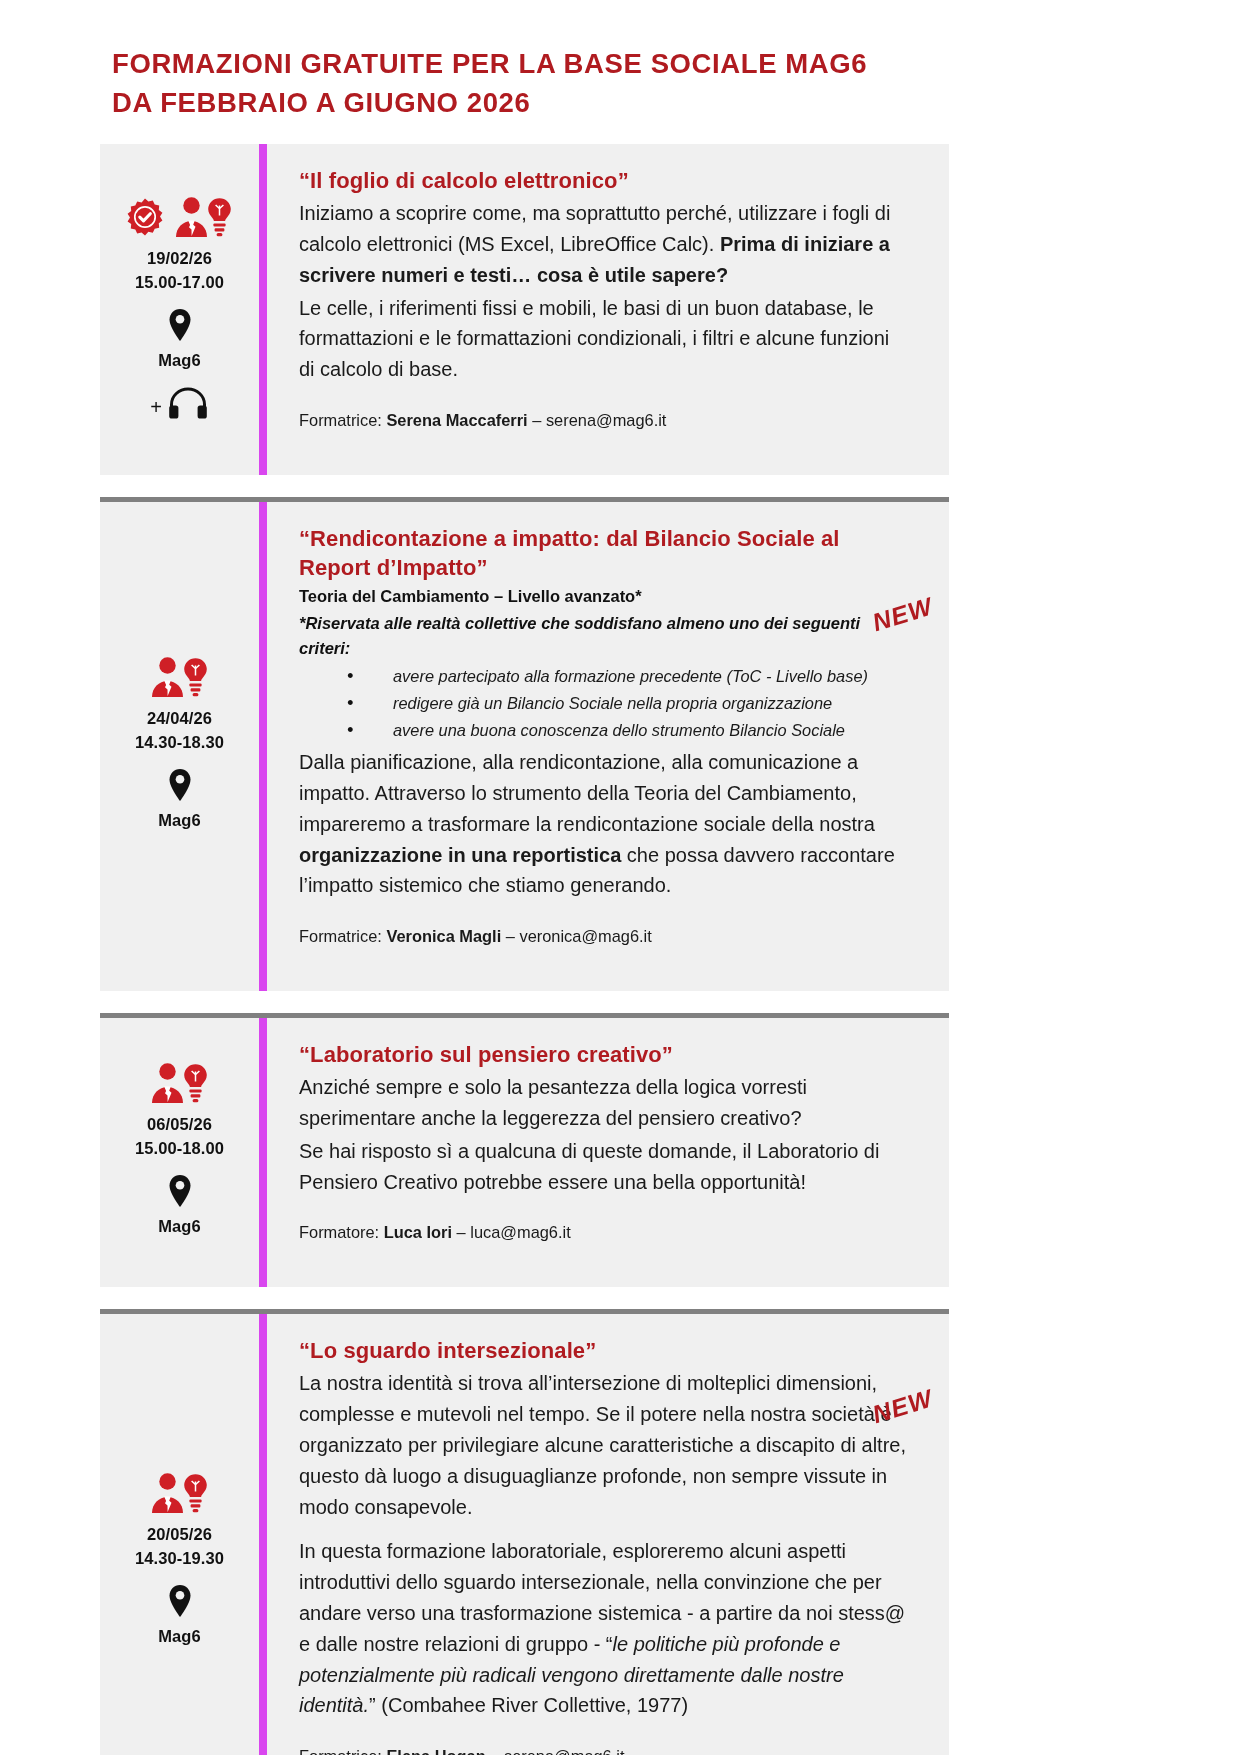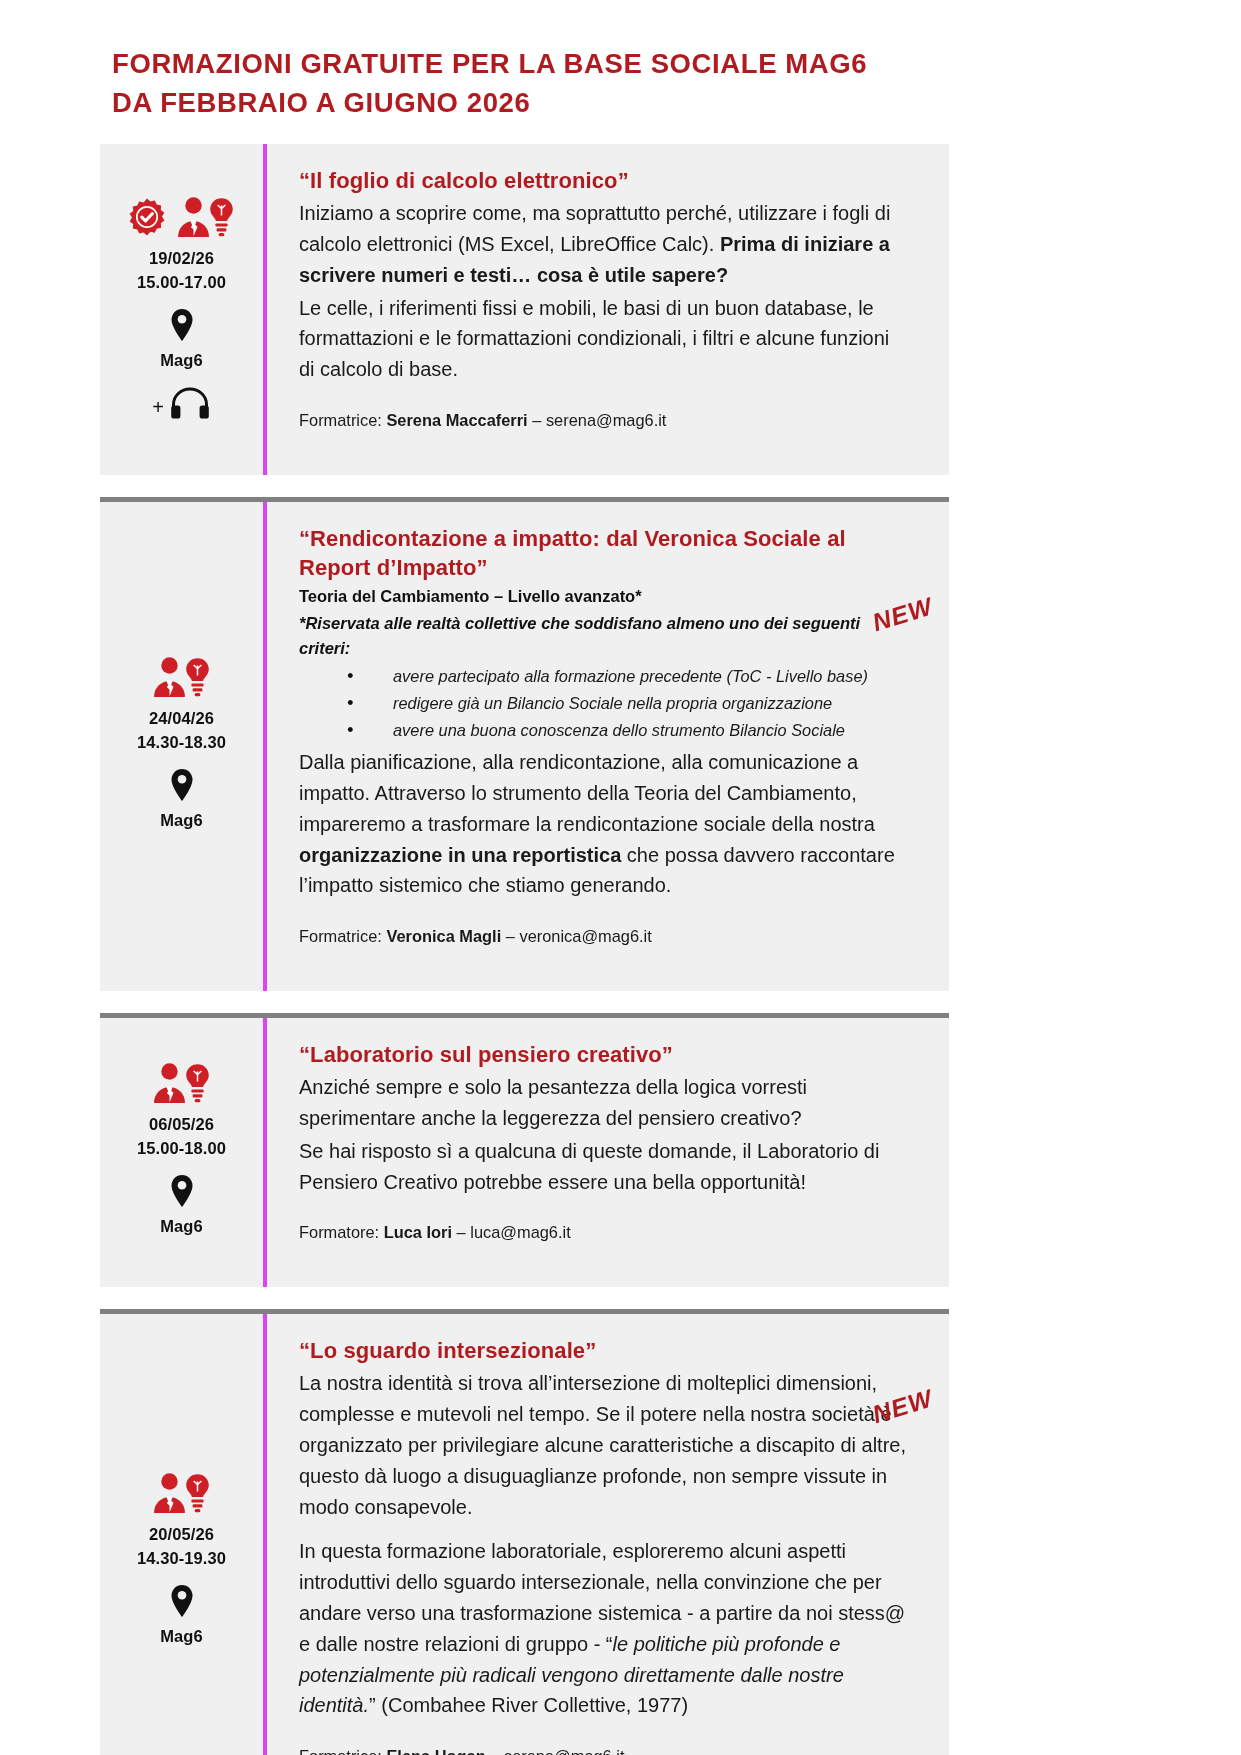--- a/index.html
+++ b/index.html
@@ -62,21 +62,21 @@
   
   .meta {
     flex: 0 0 167px;
     box-sizing: border-box;
     padding: 18px 8px 22px 8px;
     display: flex;
     flex-direction: column;
     align-items: center;
     justify-content: center;
     text-align: center;
-    border-right: 4px solid #d946ef;
+    border-right: 8px solid #d946ef;
   }
   .meta-inner {
     display: flex;
     flex-direction: column;
     align-items: center;
   }
   .icon-row {
     display: flex;
     align-items: center;
     justify-content: center;
@@ -313,21 +313,21 @@
             <svg width="26" height="34" viewBox="0 0 26 34" aria-hidden="true">
               <path fill="#111111" d="M13 1C7.2 1 2.5 5.7 2.5 11.5c0 7.9 10.5 21.5 10.5 21.5s10.5-13.6 10.5-21.5C23.5 5.7 18.8 1 13 1z"></path>
               <circle cx="13" cy="11.3" r="4.3" fill="#f0f0f0"></circle>
             </svg>
           </div>
           <div class="meta-place">Mag6</div>
         </div>
       </div>
 
       <div class="content">
-        <h2 class="course-title">“Rendicontazione a impatto: dal Veronica Sociale al Report d’Impatto”</h2>
+        <h2 class="course-title">“Rendicontazione a impatto: dal Bilancio Sociale al Report d’Impatto”</h2>
         <div class="subtitle">Teoria del Cambiamento – Livello avanzato*</div>
         <div class="note-italic">*Riservata alle realtà collettive che soddisfano almeno uno dei seguenti criteri:</div>
         <ul class="criteria">
           <li>avere partecipato alla formazione precedente (ToC - Livello base)</li>
           <li>redigere già un Bilancio Sociale nella propria organizzazione</li>
           <li>avere una buona conoscenza dello strumento Bilancio Sociale</li>
         </ul>
         <p class="body">
           <span>Dalla pianificazione, alla rendicontazione, alla comunicazione a impatto. Attraverso lo strumento della Teoria del Cambiamento, impareremo a trasformare la rendicontazione sociale della nostra </span><strong class="bd">organizzazione in una reportistica</strong><span> che possa davvero raccontare l’impatto sistemico che stiamo generando.</span>
         </p>

